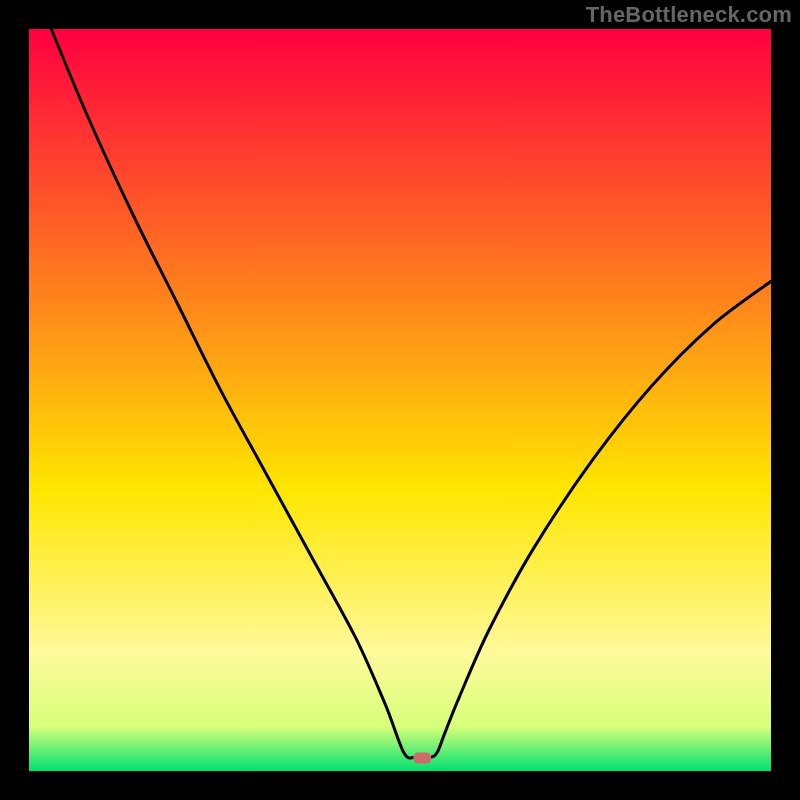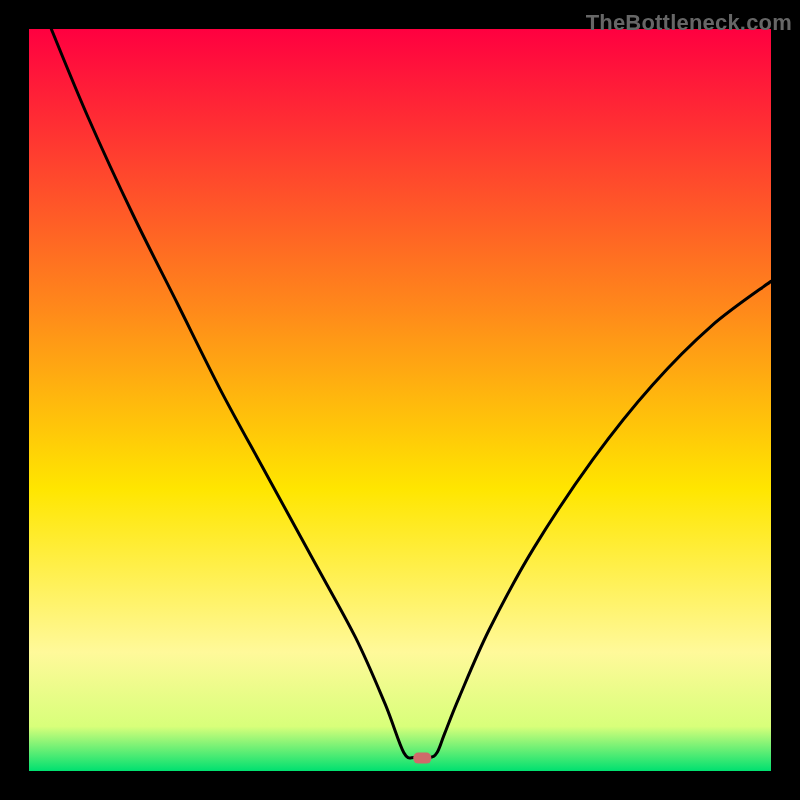--- a/index.html
+++ b/index.html
@@ -12,21 +12,21 @@
     font-family: Arial, Helvetica, sans-serif;
   }
   .outer {
     position: relative;
     width: 800px;
     height: 800px;
     background: #000;
   }
   .watermark {
     position: absolute;
-    top: 10px;
+    top: 2px;
     right: 8px;
     color: #666;
     font-size: 22px;
     font-weight: 600;
     letter-spacing: 0.2px;
     z-index: 10;
   }
   .plot {
     position: absolute;
     left: 29px;

